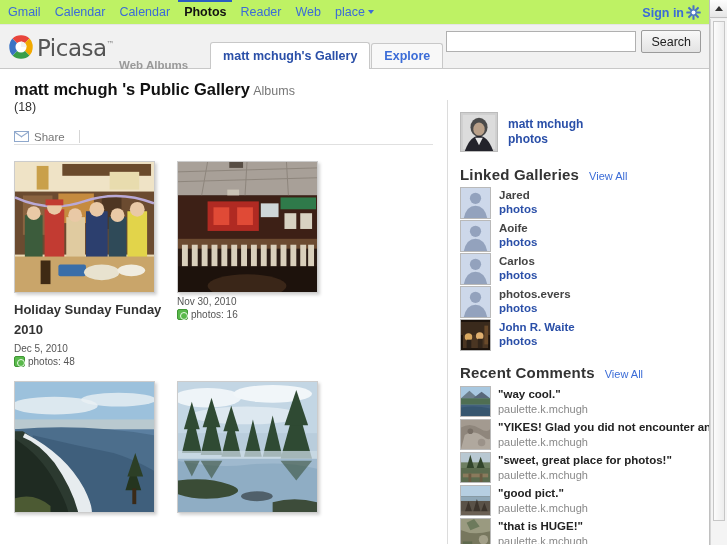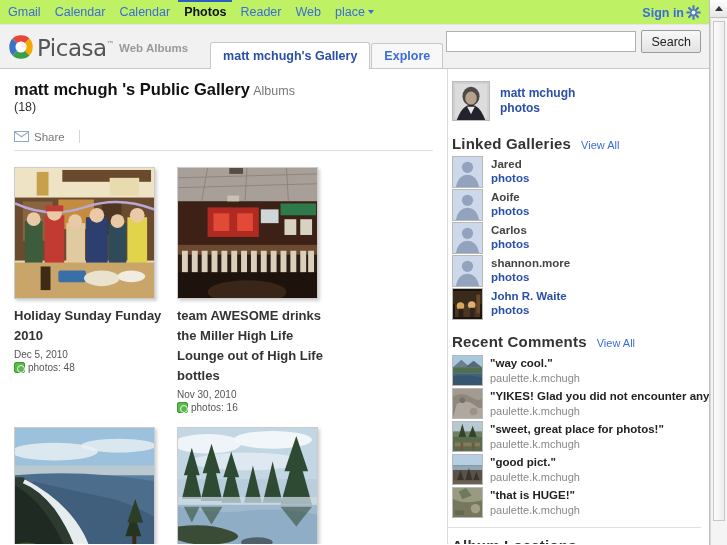--- a/index.html
+++ b/index.html
@@ -86,21 +86,21 @@
   }
   .brand .logomark { width: 26px; height: 26px; margin-right: 3px; }
   .brand .wordmark {
     font-size: 23px; letter-spacing: -0.5px;
     color: #555; font-family: "DejaVu Sans", sans-serif;
     position: relative; top: 1px;
   }
   .brand .tm { font-size: 8px; vertical-align: super; color:#888; }
   .brand .webalbums {
     font-size: 11.5px; font-weight: bold; color: #999;
-    margin-left: 5px; position: relative; top: 1px;
+    margin-left: 5px; position: relative; top: 18px;
   }
 
   .tabs { display: flex; align-items: flex-end; margin-left: 22px; }
   .tab {
     height: 25px; line-height: 24px;
     padding: 0 12px;
     font-size: 12.5px; font-weight: bold;
     color: #3b6cd7;
     background: #f8f8f8;
     border: 1px solid #c8c8c8;
@@ -153,23 +153,24 @@
   }
   .main {
     width: 447px;
     position: relative;
     padding: 10px 0 0 14px;
     overflow: hidden;
   }
   .sidebar {
     width: 264px;
     border-left: 1px solid #dcdcdc;
-    padding: 8px 10px 0 0;
+    padding: 8px 10px 0 8px;
     overflow: hidden;
     position: relative;
+    margin-top: 31px;
   }
 
   
   .gallery-head { position: relative; padding-right: 110px; }
   .gallery-title {
     font-size: 16.5px; font-weight: bold; color: #111;
     line-height: 20px;
     display: inline;
   }
   .gallery-title-sub {
@@ -197,21 +198,21 @@
     border-left: 3.5px solid transparent;
     border-right: 3.5px solid transparent;
     border-top: 4px solid #777;
     margin-left: 5px; vertical-align: 2px;
   }
 
   
   .share-row {
     margin-top: 14px;
     border-bottom: 1px solid #e0e0e0;
-    padding-bottom: 7px;
+    padding-bottom: 1px;
     margin-right: 14px;
     display: flex; align-items: center;
   }
   .share-link {
     display: flex; align-items: center;
     color: #777; font-size: 11.5px; cursor: pointer;
   }
   .env {
     width: 15px; height: 11px;
     border: 1px solid #8fa8cc;
@@ -550,21 +551,20 @@
                   <rect x="94" y="84" width="6" height="22"></rect>
                 <rect x="104" y="84" width="6" height="22"></rect>
                   <rect x="114" y="84" width="6" height="22"></rect>
                 <rect x="124" y="84" width="6" height="22"></rect>
                   <rect x="132" y="84" width="6" height="22"></rect>
               </g>
               <rect x="0" y="106" width="141" height="26" fill="#1d120c"></rect>
               <ellipse cx="70" cy="126" rx="40" ry="12" fill="#3a2618"></ellipse>
             </svg>
           </div>
-          <div class="album-title">team AWESOME drinks the Miller High Life Lounge out of High Life bottles</div>
           <div class="album-date">Nov 30, 2010</div>
           <div class="album-photos">
             <span class="globe"></span>
             <span>photos: 16</span>
           </div>
         </div>
 
         <div class="album">
           <div class="thumb">
             <svg viewBox="0 0 141 132" preserveAspectRatio="none" aria-hidden="true">
@@ -698,21 +698,21 @@
 
         <div class="gal-item">
           <span class="av">
             <svg viewBox="0 0 31 32" preserveAspectRatio="none" aria-hidden="true">
               <rect width="31" height="32" fill="#cdd8ea"></rect>
               <circle cx="15.5" cy="11" r="6" fill="#93a2bd"></circle>
               <path d="M3 32 Q6 19 15.5 19 Q25 19 28 32 Z" fill="#93a2bd"></path>
             </svg>
           </span>
           <span class="gal-meta">
-            <span class="gal-name">shannon.more</span><br>
+            <span class="gal-name">photos.evers</span><br>
             <span class="gal-photos">photos</span>
           </span>
         </div>
 
         <div class="gal-item">
           <span class="av">
             <svg viewBox="0 0 31 32" preserveAspectRatio="none" aria-hidden="true">
               <rect width="31" height="32" fill="#1a120c"></rect>
               <rect y="2" width="31" height="14" fill="#3a2a1c"></rect>
               <rect x="2" y="16" width="27" height="14" fill="#4a3522"></rect>

